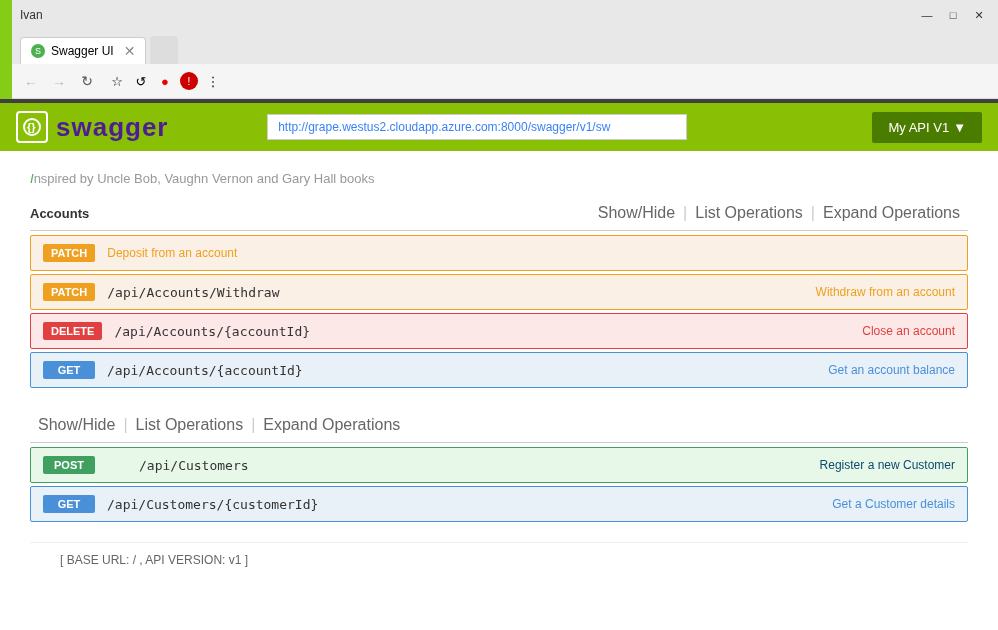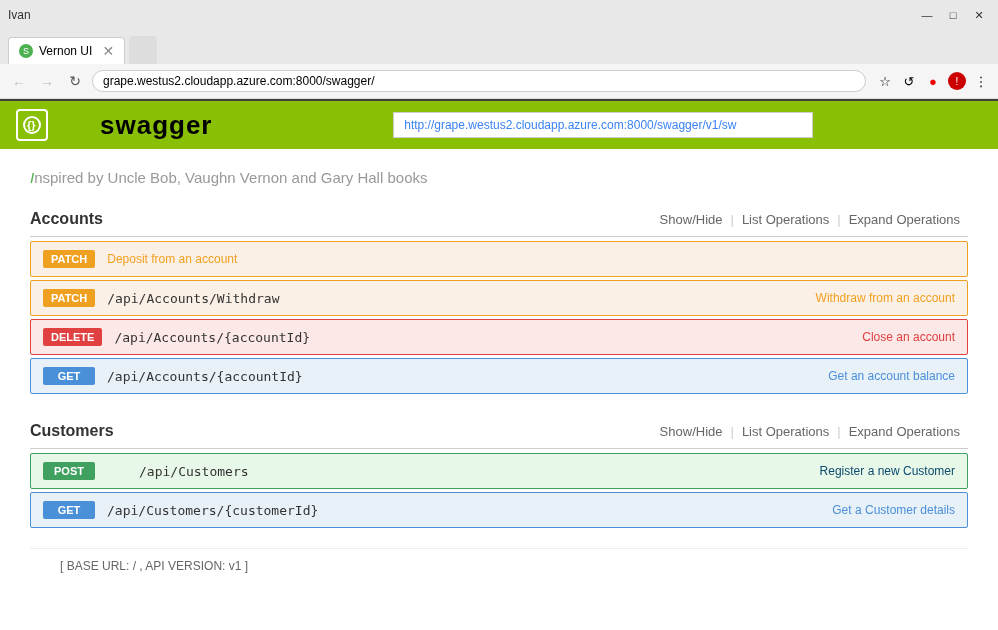--- a/index.html
+++ b/index.html
@@ -1,52 +1,52 @@
 <!DOCTYPE html>
 <html><head>
   <meta charset="utf-8">
   <style>
     * { box-sizing: border-box; margin: 0; padding: 0; }
     body { font-family: Arial, sans-serif; font-size: 13px; background: #fff; }
 
     
-    .browser-chrome { background: #84cc16; border-bottom: 2px solid #404040; }
+    .browser-chrome { background: #84cc16; border-bottom: 4px solid #404040; padding-left: 12px; }
     .browser-title-bar { display: flex; align-items: center; padding: 6px 8px 0; background: #e8e8e8; }
     .browser-tab { display: flex; align-items: center; background: #fff; border: 1px solid #ccc; border-bottom: none; border-radius: 4px 4px 0 0; padding: 5px 10px; font-size: 12px; gap: 6px; }
     .tab-favicon { width: 14px; height: 14px; border-radius: 50%; background: #4CAF50; display: flex; align-items: center; justify-content: center; font-size: 9px; color: white; }
     .tab-close { cursor: pointer; color: #888; font-size: 14px; margin-left: 4px; }
     .blank-tab { width: 28px; height: 28px; background: #ddd; border-radius: 4px 4px 0 0; margin-left: 4px; }
     .browser-address-bar { display: flex; align-items: center; padding: 6px 8px; background: #f5f5f5; gap: 6px; border-bottom: 1px solid #ddd; }
     .nav-btn { width: 22px; height: 22px; display: flex; align-items: center; justify-content: center; cursor: pointer; color: #555; font-size: 14px; }
     .nav-btn.disabled { color: #bbb; cursor: default; }
     .refresh-btn { color: #555; }
     .address-input { flex: 1; border: 1px solid #ccc; border-radius: 12px; padding: 3px 10px; font-size: 12px; background: #fff; }
     .browser-icons { display: flex; align-items: center; gap: 6px; margin-left: 4px; }
     .browser-icon { width: 18px; height: 18px; display: flex; align-items: center; justify-content: center; font-size: 13px; cursor: pointer; }
     .window-controls { display: flex; gap: 4px; align-items: center; margin-left: auto; }
     .win-btn { width: 22px; height: 22px; display: flex; align-items: center; justify-content: center; font-size: 11px; cursor: pointer; color: #333; }
 
     
     .swagger-header { background: #89bf04; display: flex; align-items: center; padding: 8px 16px; gap: 12px; }
     .swagger-logo { display: flex; align-items: center; gap: 8px; }
     .swagger-icon { width: 32px; height: 32px; border: 2px solid white; border-radius: 4px; display: flex; align-items: center; justify-content: center; color: white; font-weight: bold; font-size: 16px; }
-    .swagger-title { color: #000000; font-size: 26px; font-weight: bold; letter-spacing: 1px; margin-left: 44px; }
+    .swagger-title { color: #4c1d95; font-size: 26px; font-weight: bold; letter-spacing: 1px; }
     .swagger-url-input { flex: 1; max-width: 420px; margin: 0 auto; border: 1px solid #ccc; padding: 5px 10px; font-size: 12px; background: white; color: #3b82f6; }
     .api-select { margin-left: auto; background: #4a7c00; color: white; border: none; padding: 8px 16px; font-size: 13px; cursor: pointer; border-radius: 2px; display: flex; align-items: center; gap: 4px; }
 
     
     .swagger-body { padding: 20px 30px; }
     .page-title { font-size: 28px; font-weight: bold; color: #333; margin-bottom: 4px; }
-    .page-subtitle { color: #999; font-size: 15px; margin-bottom: 16px; }
+    .page-subtitle { color: #999; font-size: 13px; margin-bottom: 10px; }
 
     
     .section { margin-bottom: 20px; }
     .section-header { display: flex; align-items: center; padding: 8px 0; border-bottom: 1px solid #ccc; margin-bottom: 4px; }
-    .section-title { font-size: 16px; font-weight: bold; color: #333; flex: 1; }
-    .section-actions { display: flex; align-items: center; gap: 0; color: #666; font-size: 13px; }
+    .section-title { font-size: 13px; font-weight: bold; color: #333; flex: 1; }
+    .section-actions { display: flex; align-items: center; gap: 0; color: #666; font-size: 16px; }
     .section-action-link { color: #666; cursor: pointer; padding: 0 8px; }
     .section-divider { color: #ccc; }
 
     
     .api-row { display: flex; align-items: center; padding: 8px 12px; margin: 3px 0; border-radius: 2px; border: 1px solid; cursor: pointer; }
     .api-row.patch { background: #faf0e6; border-color: #f0a020; }
     .api-row.delete { background: #fde8e8; border-color: #e04040; }
     .api-row.get { background: #e8f0f8; border-color: #4a90d9; }
     .api-row.post { background: #e8f8e8; border-color: #40a060; gap: 32px; }
 
@@ -77,30 +77,29 @@
     <span class="user-label">Ivan</span>
     <div class="window-controls">
       <div class="win-btn">—</div>
       <div class="win-btn">□</div>
       <div class="win-btn close">✕</div>
     </div>
   </div>
   <div class="browser-title-bar">
     <div class="browser-tab">
       <div class="tab-favicon">S</div>
-      <span>Vernon UI</span>
+      <span>Swagger UI</span>
       <span class="tab-close">✕</span>
     </div>
     <div class="blank-tab"></div>
   </div>
   <div class="browser-address-bar">
     <div class="nav-btn disabled">←</div>
     <div class="nav-btn disabled">→</div>
     <div class="nav-btn refresh-btn">↻</div>
-    <input class="address-input" type="text" value="grape.westus2.cloudapp.azure.com:8000/swagger/" style="">
     <div class="browser-icons">
       <div class="browser-icon">☆</div>
       <div class="browser-icon">↺</div>
       <div class="browser-icon" style="color:#e00;">●</div>
       <div class="browser-icon" style="background:#c00;color:white;border-radius:50%;font-size:10px;width:18px;height:18px;">!</div>
       <div class="browser-icon">⋮</div>
     </div>
   </div>
 </div>
 
@@ -108,20 +107,24 @@
   <div class="swagger-logo">
     <div class="swagger-icon">
       <svg width="20" height="20" viewBox="0 0 20 20" fill="none">
         <circle cx="10" cy="10" r="8" stroke="white" stroke-width="2"></circle>
         <text x="5" y="14" fill="white" font-size="11" font-weight="bold">{}</text>
       </svg>
     </div>
     <span class="swagger-title">swagger</span>
   </div>
   <input class="swagger-url-input" type="text" value="http://grape.westus2.cloudapp.azure.com:8000/swagger/v1/sw" style="">
+  <button class="api-select">
+    <span>My API V1</span>
+    <span>▼</span>
+  </button>
 </div>
 
 <div class="swagger-body">
   <p class="page-subtitle"><span style="color:#4CAF50; font-style:italic;">I</span><span>nspired by Uncle Bob, Vaughn Vernon and Gary Hall books</span></p>
 
   <div id="sections-container">
       <div class="section">
         <div class="section-header">
           <h2 class="section-title">Accounts</h2>
           <div class="section-actions">
@@ -147,21 +150,20 @@
           <span class="api-desc delete">Close an account</span>
         </div>
         <div class="api-row get">
           <span class="method-badge get">GET</span>
           <span class="api-path">/api/Accounts/{accountId}</span>
           <span class="api-desc get">Get an account balance</span>
         </div>
       </div>
       <div class="section">
         <div class="section-header">
-          <h2 class="section-title">Customers</h2>
           <div class="section-actions">
             <a class="section-action-link">Show/Hide</a>
             <span class="section-divider">|</span>
             <a class="section-action-link">List Operations</a>
             <span class="section-divider">|</span>
             <a class="section-action-link">Expand Operations</a>
           </div>
         </div>
         <div class="api-row post">
           <span class="method-badge post">POST</span>

